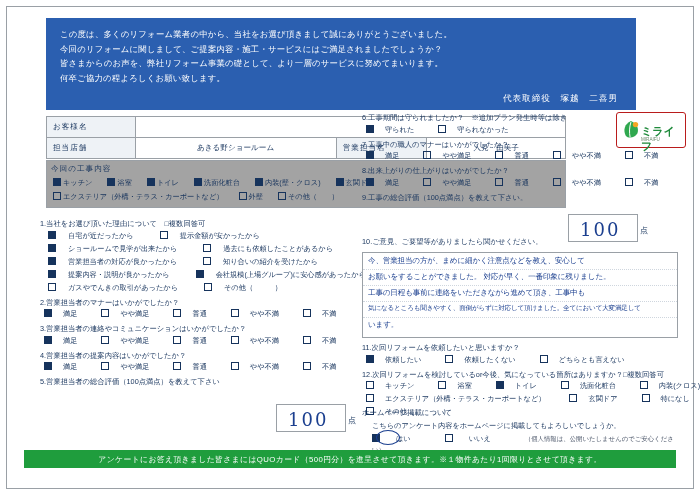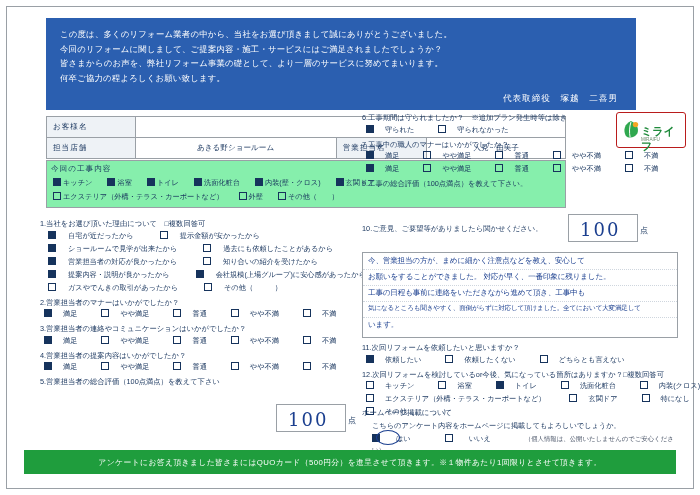--- a/index.html
+++ b/index.html
@@ -56,21 +56,21 @@
   }
   .info-tbl td{
     border:1px solid #9aa0a6;height:20px;font-size:7.6px;padding:0 6px;
     color:#16335c;
   }
   .info-tbl td.lbl{background:#eef2f6;width:72px;white-space:nowrap;letter-spacing:1px;}
   .info-tbl td.val{background:#ffffff;text-align:center;}
   
   .work-box{
     position:absolute;left:46px;top:160px;width:520px;height:48px;
-    border:1px solid #9aa0a6;box-sizing:border-box;background:#86efac;
+    border:1px solid #9aa0a6;box-sizing:border-box;background:#a3a3a3;
   }
   .work-title{
     position:absolute;left:4px;top:3px;font-size:7.6px;color:#16335c;letter-spacing:1px;
   }
   .work-row{
     position:absolute;left:6px;font-size:7.3px;color:#16335c;white-space:nowrap;
   }
   .work-row.r1{top:17px;}
   .work-row.r2{top:31px;}
   .work-row span.cb{margin-right:13px;}
@@ -115,21 +115,21 @@
   }
   .hand-line{
     position:absolute;left:5px;font-size:7.6px;color:#1b3f8f;
     font-family:"DejaVu Serif", serif;white-space:nowrap;letter-spacing:-0.2px;
   }
   .hand-rule{
     position:absolute;left:0;width:316px;height:0;border-top:1px dotted #cfd6de;
   }
   
   .footer-green{
-    position:absolute;left:24px;top:450px;width:652px;height:24px;
+    position:absolute;left:24px;top:450px;width:652px;height:18px;
     background:#1f9d3d;color:#fff;box-sizing:border-box;
     display:flex;align-items:center;justify-content:center;
     font-size:7.8px;letter-spacing:0.4px;
   }
   
   .hp-title{
     position:absolute;left:362px;top:408px;font-size:7.4px;color:#16335c;
   }
   .hp-body{
     position:absolute;left:372px;top:420px;font-size:7.2px;color:#16335c;
@@ -283,20 +283,23 @@
       <span>7</span>.<span>工事中の職人のマナーはいかがでしたか？</span>
     </div>
     <div class="opts">
       <span><span class="bluebox filled"></span><span>満足</span></span>
       <span><span class="bluebox"></span><span>やや満足</span></span>
       <span><span class="bluebox"></span><span>普通</span></span>
       <span><span class="bluebox"></span><span>やや不満</span></span>
       <span><span class="bluebox"></span><span>不満</span></span>
     </div>
 
+    <div class="q head">
+      <span>8</span>.<span>出来上がりの仕上がりはいかがでしたか？</span>
+    </div>
     <div class="opts">
       <span><span class="bluebox filled"></span><span>満足</span></span>
       <span><span class="bluebox"></span><span>やや満足</span></span>
       <span><span class="bluebox"></span><span>普通</span></span>
       <span><span class="bluebox"></span><span>やや不満</span></span>
       <span><span class="bluebox"></span><span>不満</span></span>
     </div>
 
     <div class="q head">
       <span>9</span>.<span>工事の総合評価（100点満点）を教えて下さい。</span>

